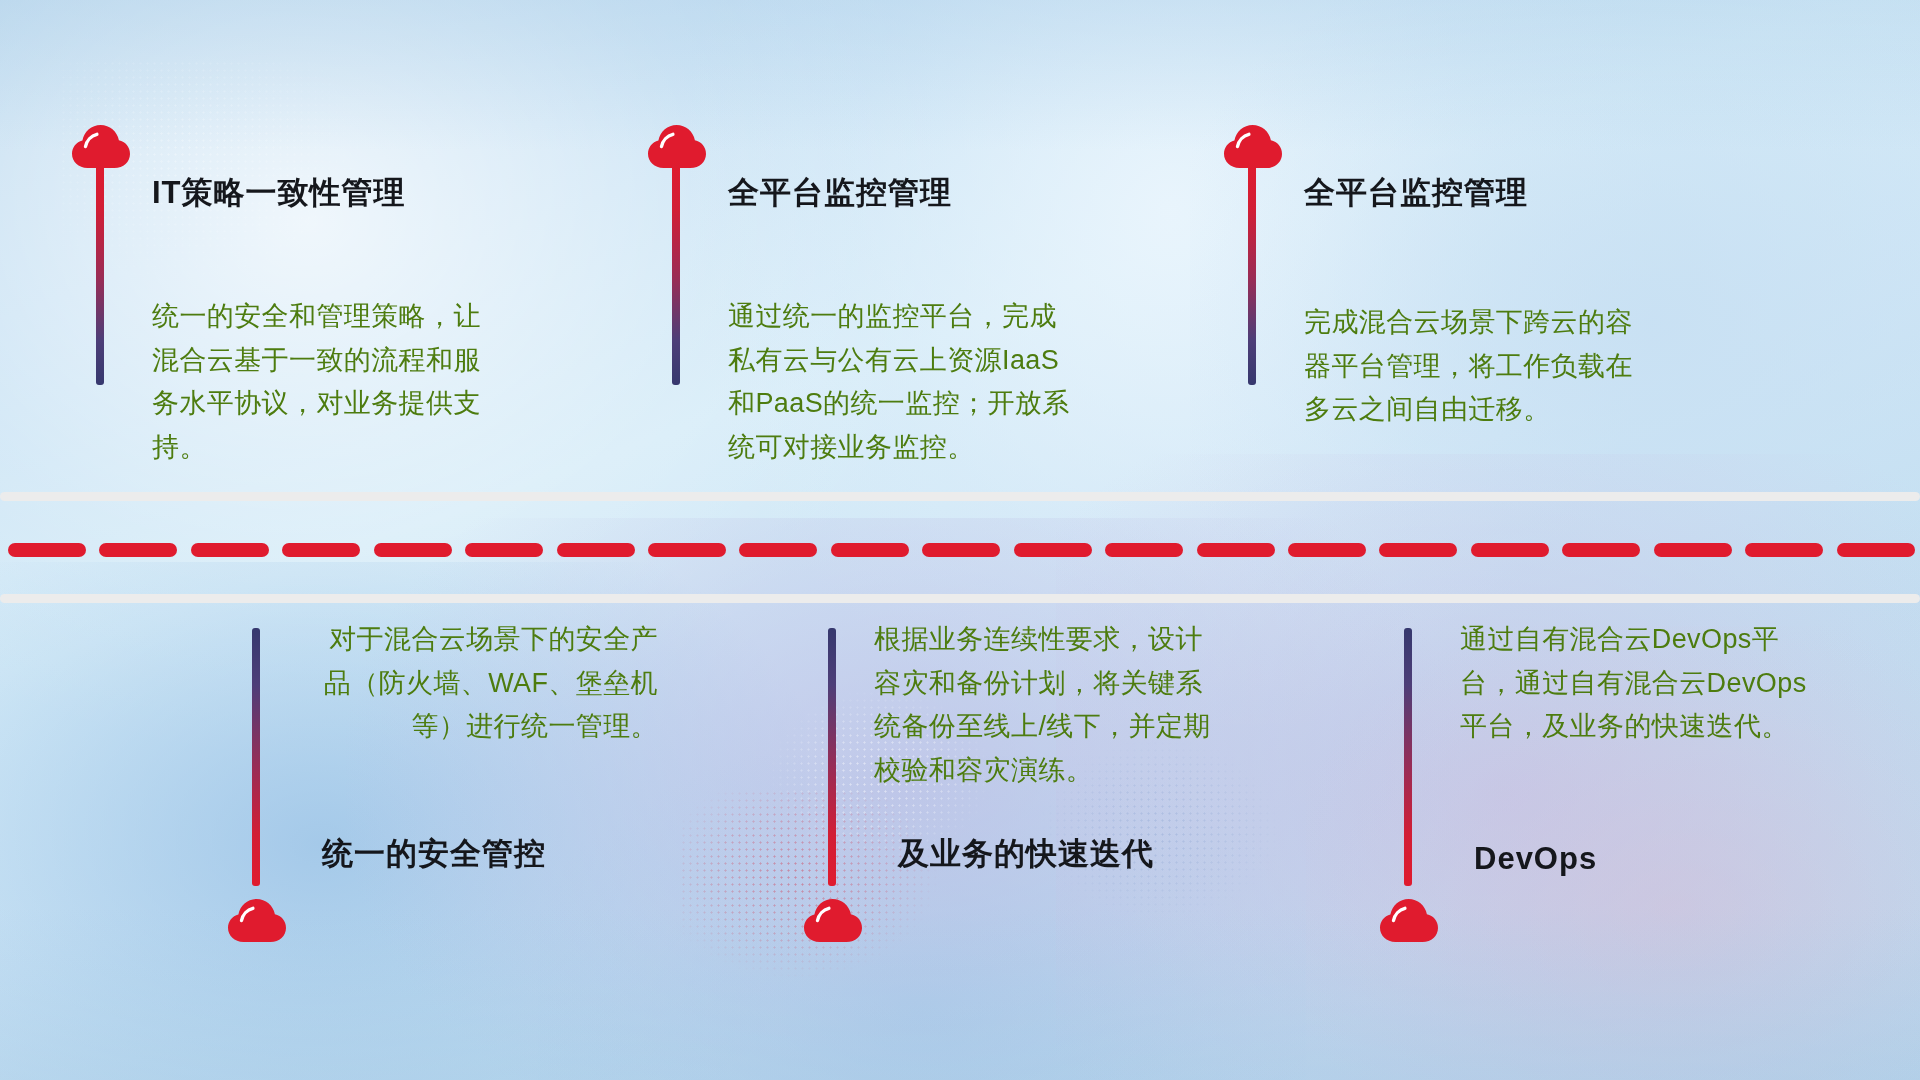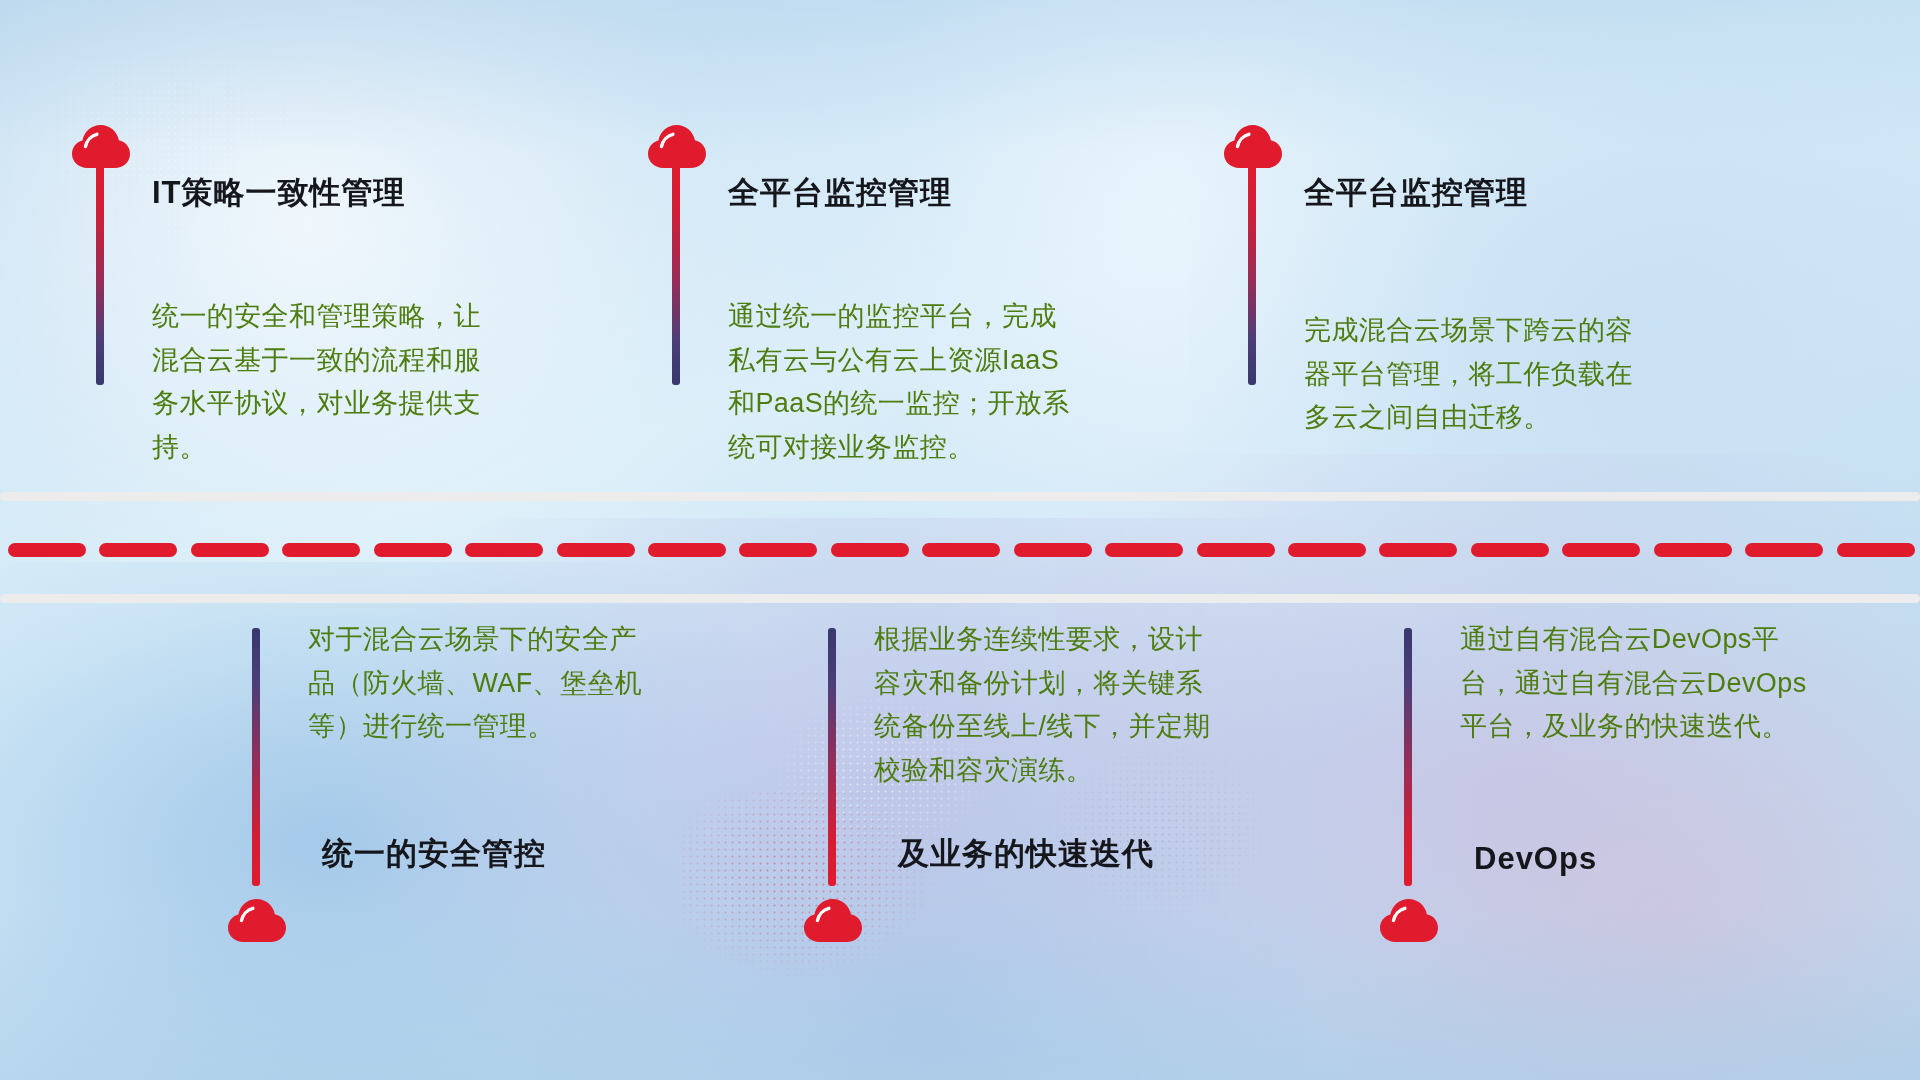--- a/index.html
+++ b/index.html
@@ -255,30 +255,30 @@
     <div class="col-body" style="left:56px; top:135px;">通过统一的监控平台，完成私有云与公有云上资源IaaS和PaaS的统一监控；开放系统可对接业务监控。</div>
   </div>
 
   <div class="col" id="col-3">
     <svg class="cloud-icon" style="left:-26px; top:-40px;" viewBox="0 0 62 50">
       <path d="M17.5 48C8.4 48 2 41.7 2 33.8c0-6.6 4.3-11.9 10.4-13.4C14.2 11.4 21.6 5 30.6 5c9.1 0 16.6 6.5 18.3 15.3C55.4 21.6 60 27.1 60 33.9 60 41.7 53.5 48 44.4 48z" fill="#e01b2e"></path>
       <path d="M15.5 26.5c1.3-6.2 5.9-10.9 11.4-12.2" stroke="#ffffff" stroke-width="3.4" stroke-linecap="round" fill="none"></path>
     </svg>
     <div class="stem stem-down" style="left:0px; top:0px; height:225px;"></div>
     <div class="col-title" style="left:56px; top:12px;">全平台监控管理</div>
-    <div class="col-body" style="left:56px; top:149px;">完成混合云场景下跨云的容器平台管理，将工作负载在多云之间自由迁移。</div>
+    <div class="col-body" style="left:56px; top:141px;">完成混合云场景下跨云的容器平台管理，将工作负载在多云之间自由迁移。</div>
   </div>
 
   <div class="col" id="col-4">
     <div class="stem stem-up" style="left:0px; top:0px; height:258px;"></div>
     <svg class="cloud-icon" style="left:-26px; top:266px;" viewBox="0 0 62 50">
       <path d="M17.5 48C8.4 48 2 41.7 2 33.8c0-6.6 4.3-11.9 10.4-13.4C14.2 11.4 21.6 5 30.6 5c9.1 0 16.6 6.5 18.3 15.3C55.4 21.6 60 27.1 60 33.9 60 41.7 53.5 48 44.4 48z" fill="#e01b2e"></path>
       <path d="M15.5 26.5c1.3-6.2 5.9-10.9 11.4-12.2" stroke="#ffffff" stroke-width="3.4" stroke-linecap="round" fill="none"></path>
     </svg>
-    <div class="col-body" style="left:56px; top:-10px;">对于混合云场景下的安全产品（防火墙、WAF、堡垒机等）进行统一管理。</div>
+    <div class="col-body" style="left:56px; top:-10px;text-align:right;">对于混合云场景下的安全产品（防火墙、WAF、堡垒机等）进行统一管理。</div>
     <div class="col-title" style="left:70px; top:205px;">统一的安全管控</div>
   </div>
 
   <div class="col" id="col-5">
     <div class="stem stem-up" style="left:0px; top:0px; height:258px;"></div>
     <svg class="cloud-icon" style="left:-26px; top:266px;" viewBox="0 0 62 50">
       <path d="M17.5 48C8.4 48 2 41.7 2 33.8c0-6.6 4.3-11.9 10.4-13.4C14.2 11.4 21.6 5 30.6 5c9.1 0 16.6 6.5 18.3 15.3C55.4 21.6 60 27.1 60 33.9 60 41.7 53.5 48 44.4 48z" fill="#e01b2e"></path>
       <path d="M15.5 26.5c1.3-6.2 5.9-10.9 11.4-12.2" stroke="#ffffff" stroke-width="3.4" stroke-linecap="round" fill="none"></path>
     </svg>
     <div class="col-body" style="left:46px; top:-10px;">根据业务连续性要求，设计容灾和备份计划，将关键系统备份至线上/线下，并定期校验和容灾演练。</div>

